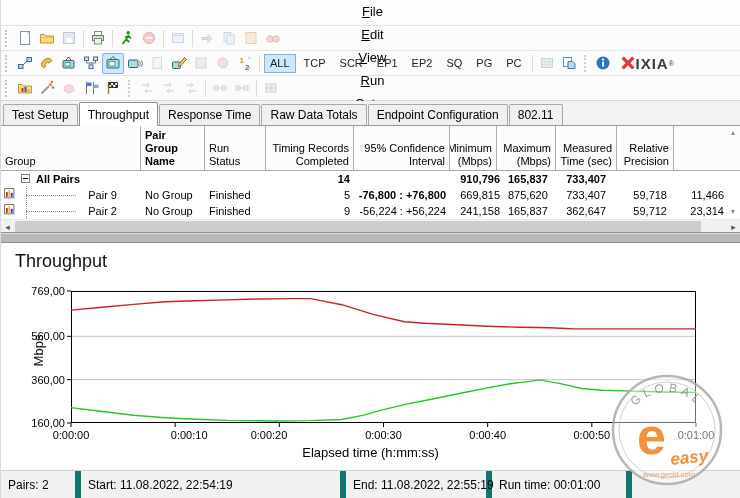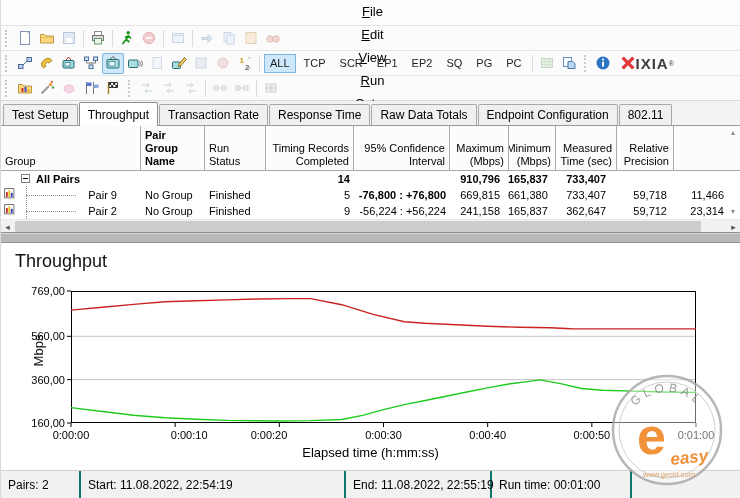--- a/index.html
+++ b/index.html
@@ -79,21 +79,21 @@
   .xtick-label { position:absolute; font-size:11px; transform:translateX(-50%); top:186px; }
   #ylabel { position:absolute; left:22px; top:100px; font-size:13px; color:#111;
     transform:rotate(-90deg); transform-origin:center; }
   #xlabel { position:absolute; left:0; right:0; text-align:center; top:202px; font-size:13px; }
   
   #watermark { position:absolute; left:608px; top:372px; z-index:50; pointer-events:none; opacity:.85; }
   
   #statusbar { position:absolute; left:0; right:0; bottom:0; height:28px; background:#f1f1f1;
     border-top:1px solid #d2d2d2; display:flex; align-items:stretch; }
   .ssec { font-size:12px; display:flex; align-items:center; padding-left:7px;
-    border-right:2px solid #0f766e; white-space:nowrap; }
+    border-right:6px solid #0f766e; white-space:nowrap; }
 </style>
 </head>
 <body>
 
 <div id="menubar">
     <span class="menu-item">File</span>
     <span class="menu-item">Edit</span>
     <span class="menu-item">View</span>
     <span class="menu-item">Run</span>
     <span class="menu-item">Setup</span>
@@ -365,36 +365,35 @@
       <svg width="16" height="16" viewBox="0 0 16 16">
         <rect x="3" y="4" width="10" height="8" fill="#eee" stroke="#ccc"></rect>
         <path d="M3 8 h10 M8 4 v8" stroke="#ccc"></path>
       </svg>
     </span>
   </div>
 
 <div id="tabbar">
     <span class="tab">Test Setup</span>
     <span class="tab active">Throughput</span>
-    <span class="tab">Transaction Rate</span>
     <span class="tab">Response Time</span>
     <span class="tab">Raw Data Totals</span>
     <span class="tab">Endpoint Configuration</span>
     <span class="tab">802.11</span>
   </div>
 
 <div id="grid">
   <div id="grid-header">
       <div class="hcell" style="width: 140px;">Group</div>
       <div class="hcell" style="width: 64px; font-weight: bold;">Pair Group Name</div>
       <div class="hcell" style="width: 61px;">Run Status</div>
       <div class="hcell r" style="width: 88px;">Timing Records Completed</div>
       <div class="hcell r" style="width: 96px;">95% Confidence Interval</div>
+      <div class="hcell r" style="width: 47px;">Minimum (Mbps)</div>
       <div class="hcell r" style="width: 59px;">Maximum (Mbps)</div>
-      <div class="hcell r" style="width: 47px;">Minimum (Mbps)</div>
       <div class="hcell r" style="width: 61px;">Measured Time (sec)</div>
       <div class="hcell r" style="width: 57px;">Relative Precision</div>
     </div>
   <div id="grid-rows">
     <div id="treev"></div>
   <div class="grow">
         <div class="gcell" style="width: 140px; position: relative; height: 16px; padding-left: 20px; line-height: 16px;"><span class="expander"></span><span class="b">All Pairs</span></div>
         <div class="gcell" style="width: 64px; line-height: 16px;"></div>
         <div class="gcell" style="width: 61px; line-height: 16px;"></div>
         <div class="gcell r b" style="width: 88px; line-height: 16px;">14</div>
@@ -414,21 +413,21 @@
               <rect x="8.4" y="6" width="2.2" height="5" fill="#2233cc"></rect>
             </svg></span>
           <span class="treeline"></span>
           <span style="position: absolute; right: 24px; line-height: 16px;">Pair 9</span>
         </div>
         <div class="gcell" style="width: 64px; line-height: 16px;">No Group</div>
         <div class="gcell" style="width: 61px; line-height: 16px;">Finished</div>
         <div class="gcell r" style="width: 88px; line-height: 16px;">5</div>
         <div class="gcell r" style="width: 96px; line-height: 16px; font-weight: bold;">-76,800 : +76,800</div>
         <div class="gcell r" style="width: 54px; line-height: 16px;">669,815</div>
-        <div class="gcell r" style="width: 47px; line-height: 16px;">661,380</div>
+        <div class="gcell r" style="width: 47px; line-height: 16px;">875,620</div>
         <div class="gcell r" style="width: 59px; line-height: 16px;">733,407</div>
         <div class="gcell r" style="width: 61px; line-height: 16px;">59,718</div>
         <div class="gcell r" style="width: 57px; line-height: 16px;">11,466</div>
       </div>
       <div class="grow">
         <div class="gcell" style="width: 140px; position: relative; height: 16px;">
           <span class="pairicon"><svg width="13" height="13" viewBox="0 0 16 16">
               <rect x="0.8" y="0.8" width="11.4" height="11.4" fill="#fff" stroke="#444" stroke-width="0.9"></rect>
               <rect x="2.4" y="5" width="2.2" height="6" fill="#cc2222"></rect>
               <rect x="5.4" y="3" width="2.2" height="8" fill="#e9c413"></rect>

